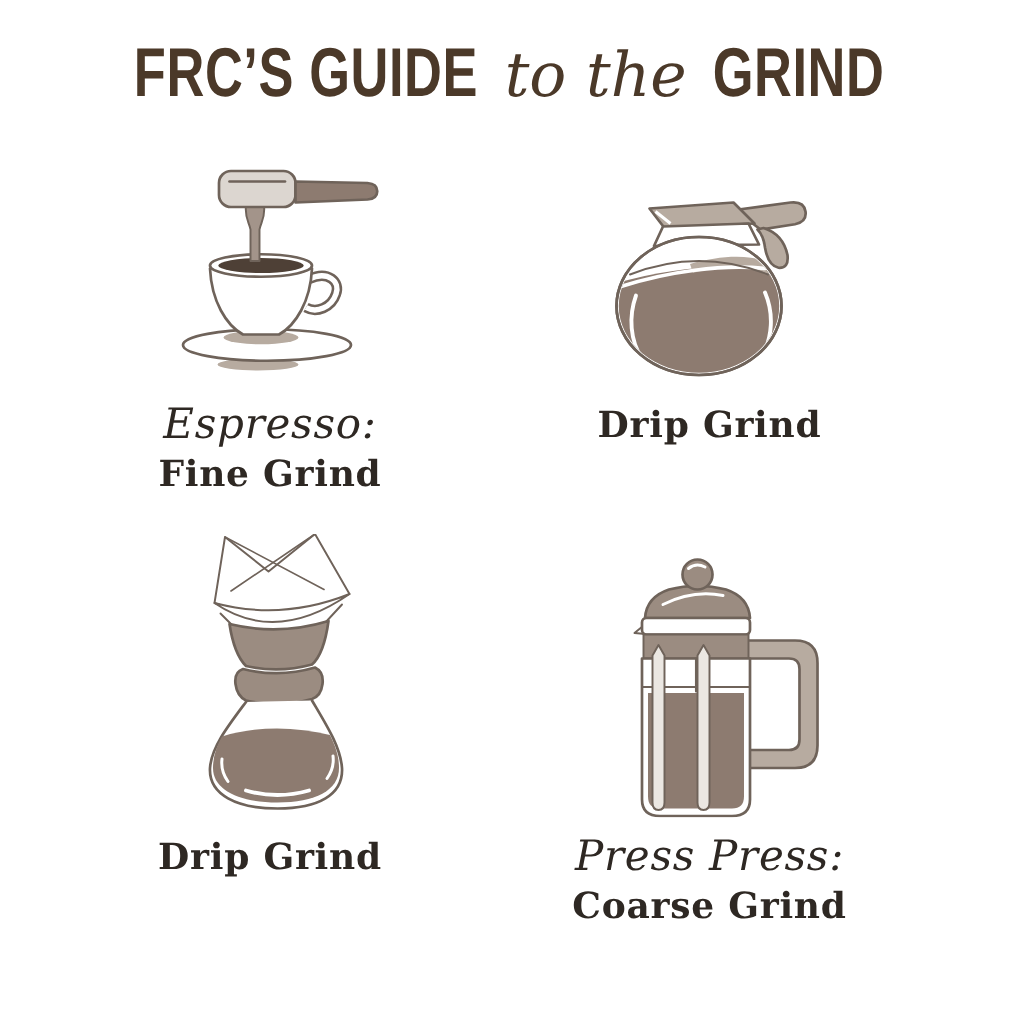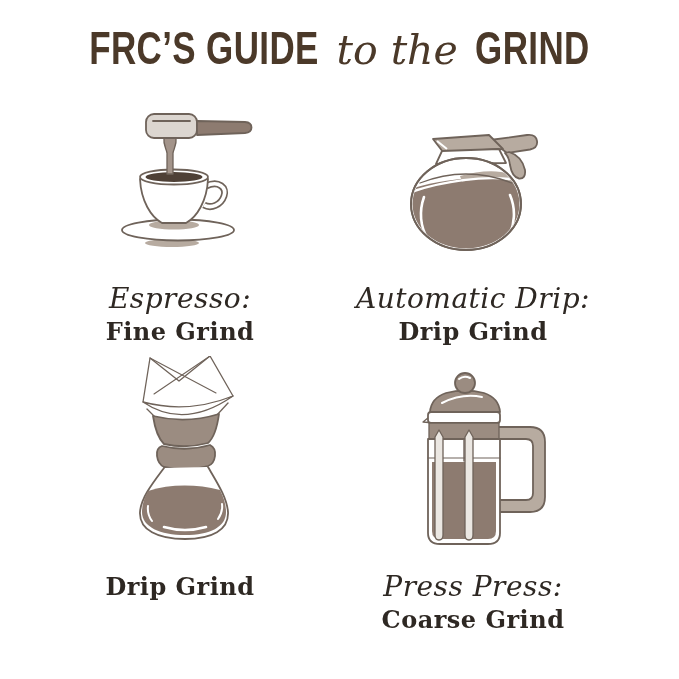--- a/index.html
+++ b/index.html
@@ -46,21 +46,20 @@
   .fc{fill:var(--coffee,#8d7b70);}
   .fcr{fill:var(--cream,#dcd6d0);}
   .fe{fill:var(--espresso,#4e4036);}
   .fst{fill:var(--stream,#a3948a);}
   .frod{fill:var(--rod,#ebe7e2);}
   .hl{stroke:#ffffff;fill:none;stroke-width:2.6;stroke-linecap:round;}
   
   .caption{
     position:absolute;width:300px;text-align:center;
     color:var(--text-dark,#2e2823);
-    margin-top:16px;
   }
   .cap-r1{top:266px;}
   .cap-r2{top:554px;}
   .cap-left{left:30px;}
   .cap-right{left:323px;}
   .method{
     font-style:italic;font-size:28px;line-height:33px;letter-spacing:0.5px;
   }
   .grind{
     font-weight:700;font-size:24px;line-height:33px;letter-spacing:0.5px;
@@ -154,21 +153,20 @@
       <path class="frod ln thin" d="M15,66 L19,59 L23,66 L23,164 Q23,169 19,169 Q15,169 15,164 Z"></path>
       <path class="frod ln thin" d="M45,66 L49,59 L53,66 L53,164 Q53,169 49,169 Q45,169 45,164 Z"></path>
     </svg>
   </figure>
 
   <div class="caption cap-r1 cap-left">
     <div class="method">Espresso:</div>
     <div class="grind">Fine Grind</div>
   </div>
   <div class="caption cap-r1 cap-right">
-    <div class="method">Automatic Drip:</div>
     <div class="grind">Drip Grind</div>
   </div>
   <div class="caption cap-r2 cap-left">
     <div class="grind">Drip Grind</div>
   </div>
   <div class="caption cap-r2 cap-right">
     <div class="method">Press Press:</div>
     <div class="grind">Coarse Grind</div>
   </div>
 

